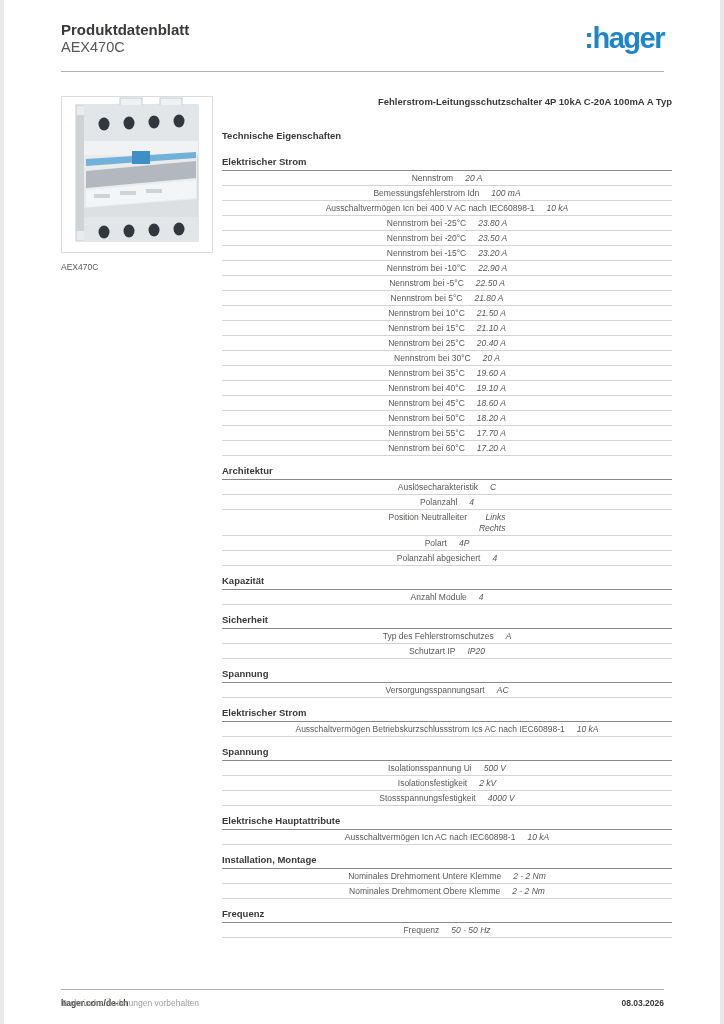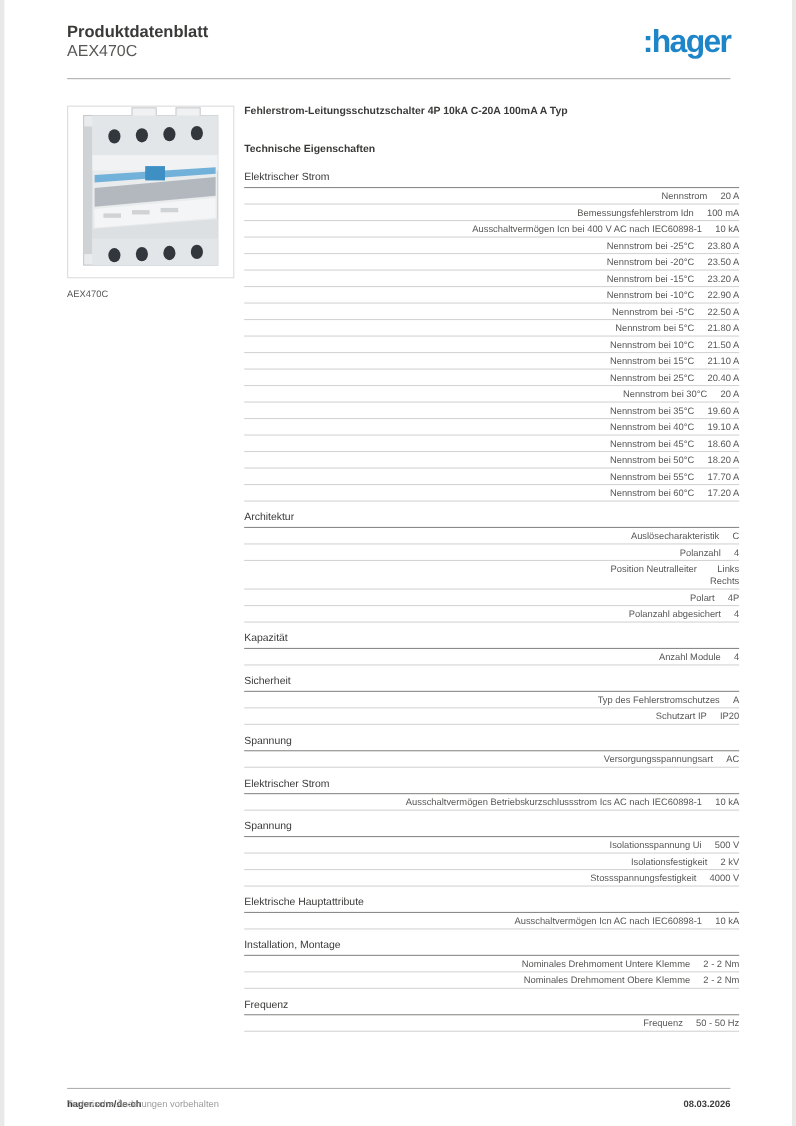--- a/index.html
+++ b/index.html
@@ -15,30 +15,30 @@
   .hager-logo{position:absolute;right:0;top:1px;font-size:29px;font-weight:700;
     letter-spacing:-1.5px;line-height:32px;}
   .header-rule{position:absolute;left:57px;right:56px;top:71px;border-top:1px solid #b0b0b0;}
   
   .left-col{position:absolute;left:57px;top:96px;width:152px;}
   .image-box{width:150px;height:155px;border:1px solid #dcdcdc;background:#ffffff;
     display:flex;align-items:center;justify-content:center;}
   .image-caption{margin-top:9px;font-size:8.5px;color:#575756;}
   
   .right-col{position:absolute;left:218px;top:96px;width:450px;}
-  .product-title{font-size:9.5px;font-weight:700;color:#3a3a39;line-height:11px;}
+  .product-title{font-size:9.5px;font-weight:700;color:#3a3a39;line-height:11px;text-align:right;}
   .subtitle{margin-top:23px;font-size:9.5px;font-weight:700;color:#3a3a39;line-height:11px;}
   .spec-sections > .spec-section:first-child .spec-heading{margin-top:15px;}
-  .spec-heading{margin-top:9px;font-size:9.5px;font-weight:400;color:#3a3a39;
+  .spec-heading{margin-top:9px;font-size:9.5px;font-weight:700;color:#3a3a39;
     line-height:11px;padding-bottom:3px;border-bottom:1px solid #8a8a89;}
-  .spec-row{display:flex;justify-content:flex-end;align-items:flex-start;
+  .spec-row{display:flex;justify-content:center;align-items:flex-start;
     padding:2px 0 1.5px 0;border-bottom:1px solid #d4d4d4;
     font-size:8.5px;color:#575756;line-height:10.5px;}
   .spec-label{text-align:left;padding-right:12px;}
-  .spec-value{text-align:right;white-space:pre-line;flex-shrink:0;}
+  .spec-value{text-align:right;white-space:pre-line;flex-shrink:0;font-style:italic;}
   
   .footer-rule{position:absolute;left:57px;right:56px;top:989px;border-top:1px solid #b0b0b0;}
   .footer{position:absolute;left:57px;right:56px;top:998px;height:14px;font-size:8.5px;}
   .footer-site{position:absolute;left:0;top:0;font-weight:700;color:#3a3a39;}
   .footer-notice{position:absolute;left:0;right:0;top:0;color:#9d9d9c;}
   .footer-date{position:absolute;right:0;top:0;font-weight:700;color:#3a3a39;}
 </style>
 </head>
 <body>
 

